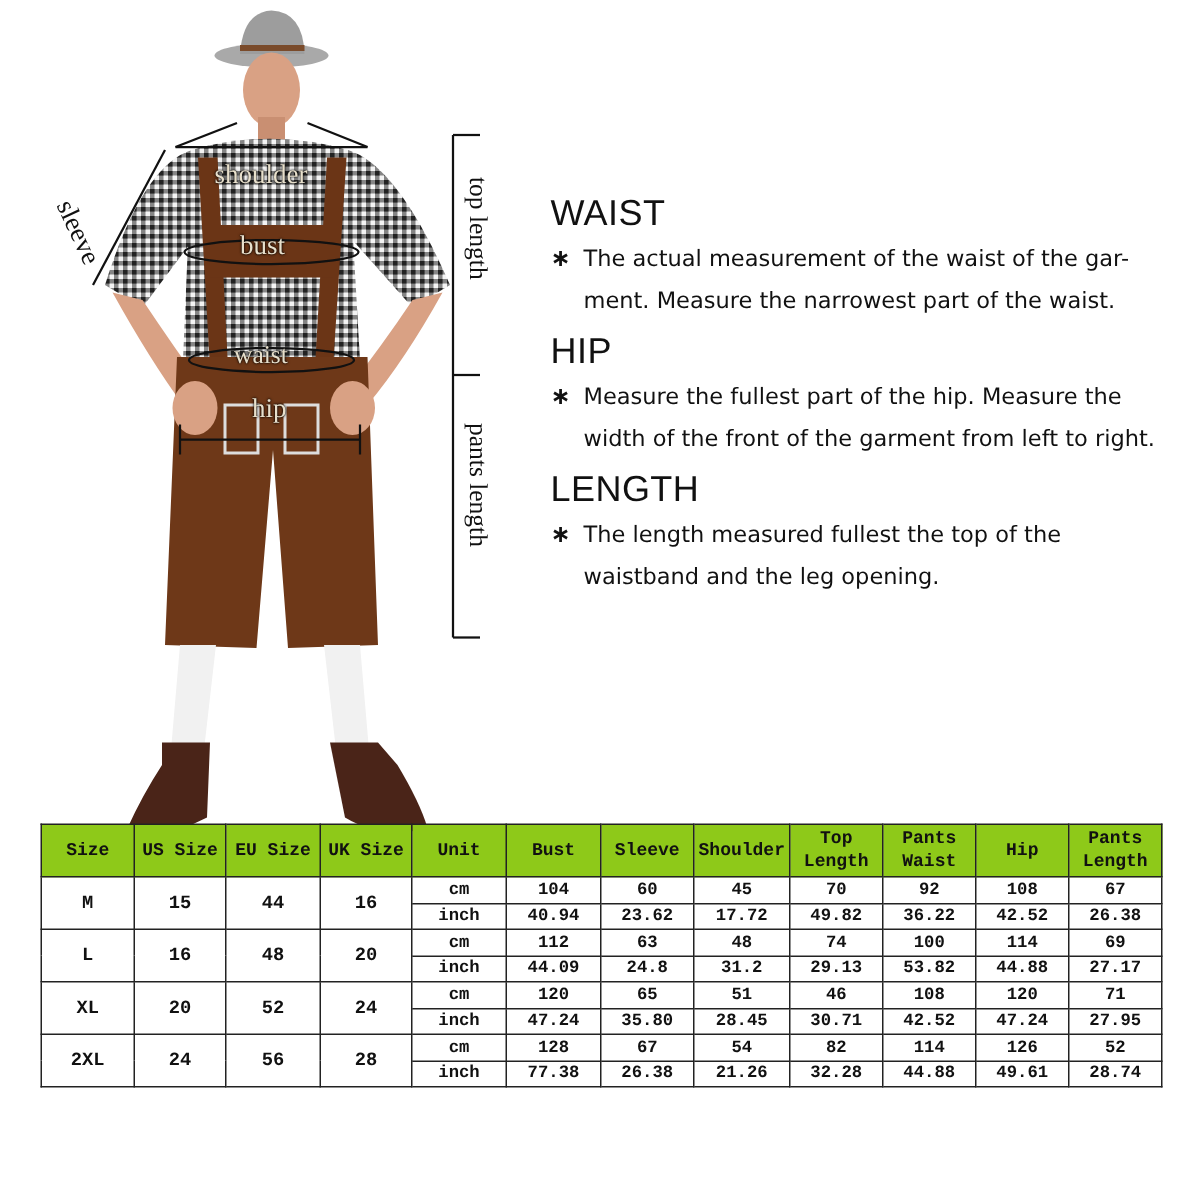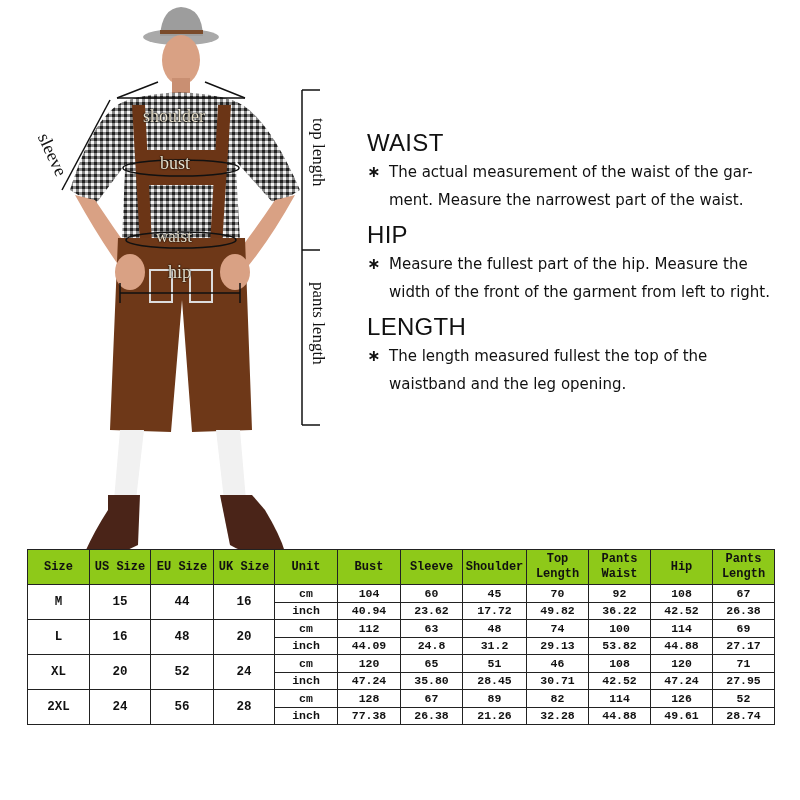--- a/index.html
+++ b/index.html
@@ -242,21 +242,21 @@
         <td>27.95</td>
       </tr>
       <tr>
         <td rowspan="2" class="span">2XL</td>
         <td rowspan="2" class="span">24</td>
         <td rowspan="2" class="span">56</td>
         <td rowspan="2" class="span">28</td>
         <td>cm</td>
         <td>128</td>
         <td>67</td>
-        <td>89</td>
+        <td>54</td>
         <td>82</td>
         <td>114</td>
         <td>126</td>
         <td>52</td>
       </tr>
       <tr>
         <td>inch</td>
         <td>77.38</td>
         <td>26.38</td>
         <td>21.26</td>

